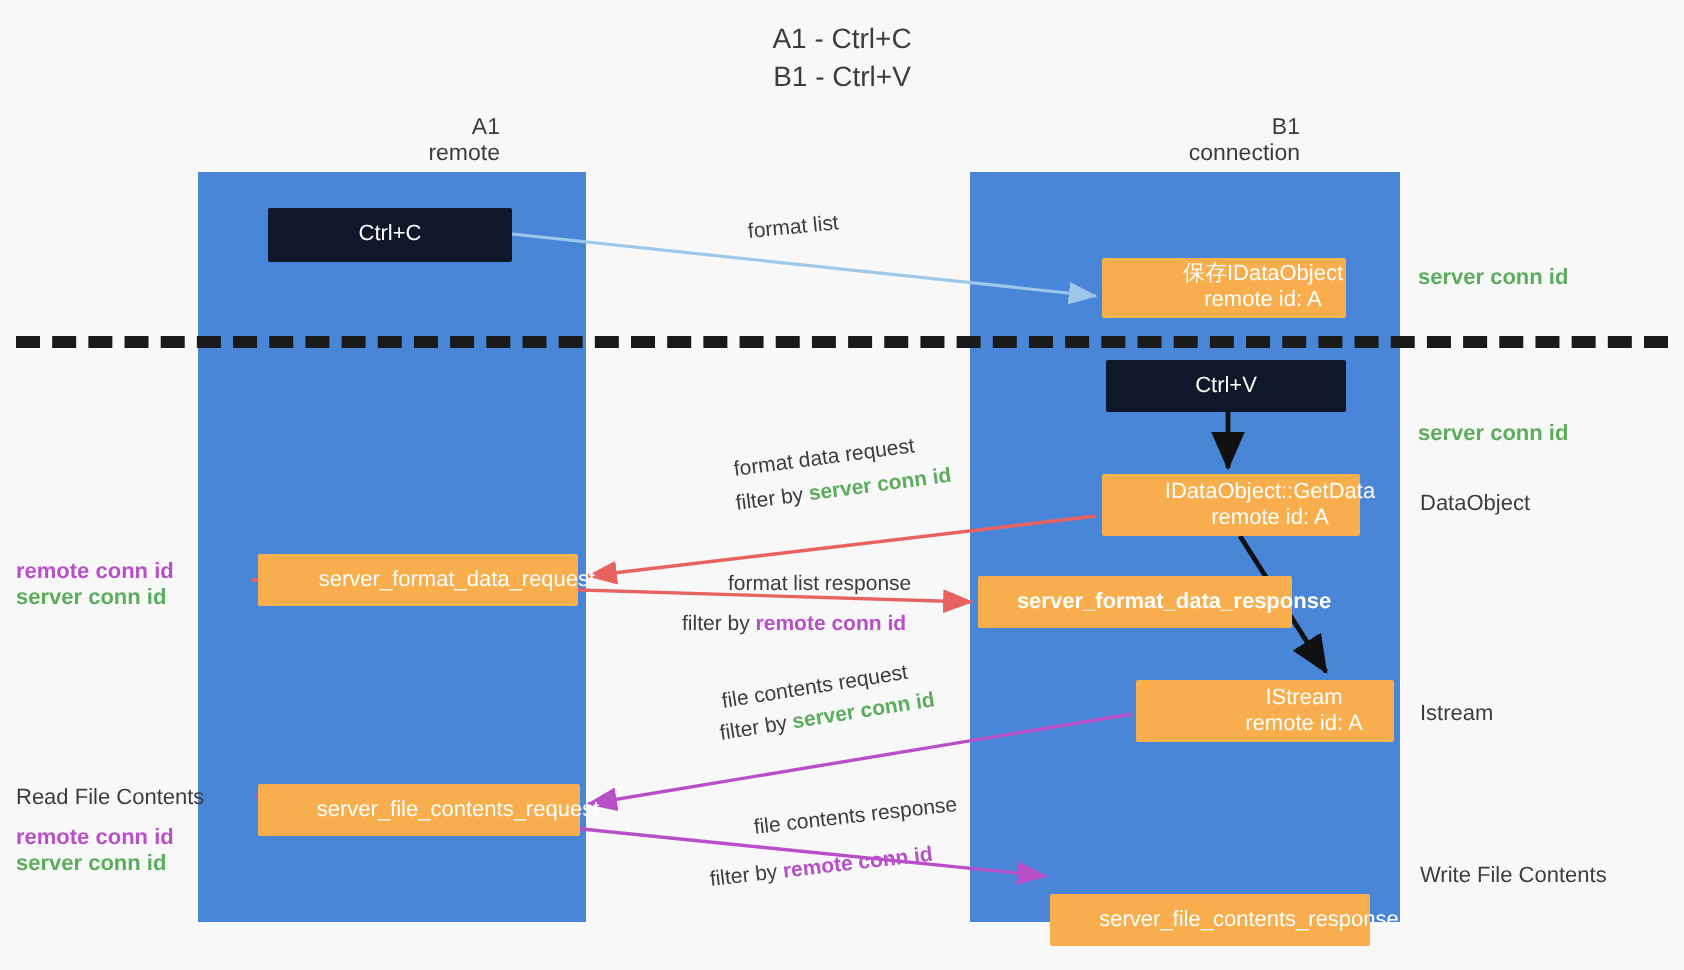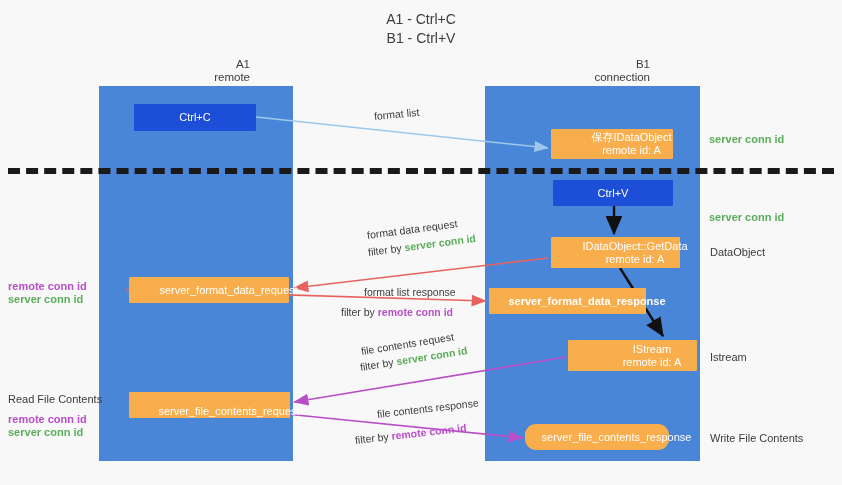--- a/index.html
+++ b/index.html
@@ -42,21 +42,21 @@
     flex-direction: column;
     align-items: center;
     justify-content: center;
     color: #ffffff;
     font-size: 11px;
     line-height: 13px;
     text-align: center;
     border-radius: 1px;
   }
   .box.green {
-    background: #1d4ed8;
+    background: #0f172a;
   }
   .box.orange {
     background: #f9ae4d;
     padding-left: 39px;
   }
   .edge-label {
     position: absolute;
     font-size: 10.5px;
     line-height: 14px;
     color: #3c3c3c;
@@ -177,25 +177,25 @@
 
   <div class="box orange" style="left:489px; top:288px; width:157px; height:26px;font-weight:bold;">
     <span>server_format_data_response</span>
   </div>
 
   <div class="box orange" style="left:568px; top:340px; width:129px; height:31px;">
     <span>IStream</span>
     <span>remote id: A</span>
   </div>
 
-  <div class="box orange" style="left:129px; top:392px; width:161px; height:26px;justify-content:flex-end;">
+  <div class="box orange" style="left:129px; top:392px; width:161px; height:26px;">
     <span>server_file_contents_request</span>
   </div>
 
-  <div class="box orange" style="left:525px; top:424px; width:144px; height:26px;border-radius:11px;">
+  <div class="box orange" style="left:525px; top:447px; width:160px; height:26px;">
     <span>server_file_contents_response</span>
   </div>
 
   <div class="edge-label" style="left:374px; top:109px;">
     <span class="rot-a">format list</span>
   </div>
 
   <div class="edge-label" style="left:367px; top:228px;">
     <span class="rot-b">format data request</span>
   </div>

